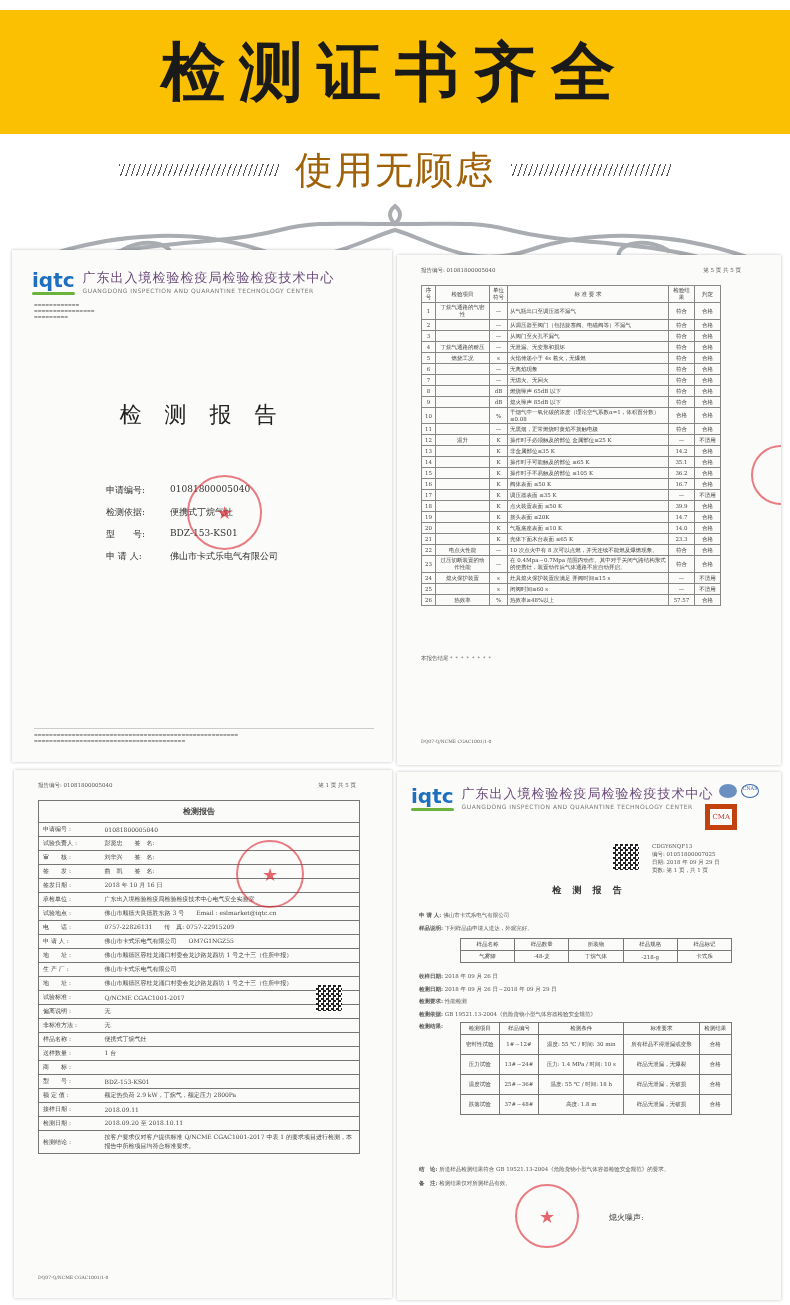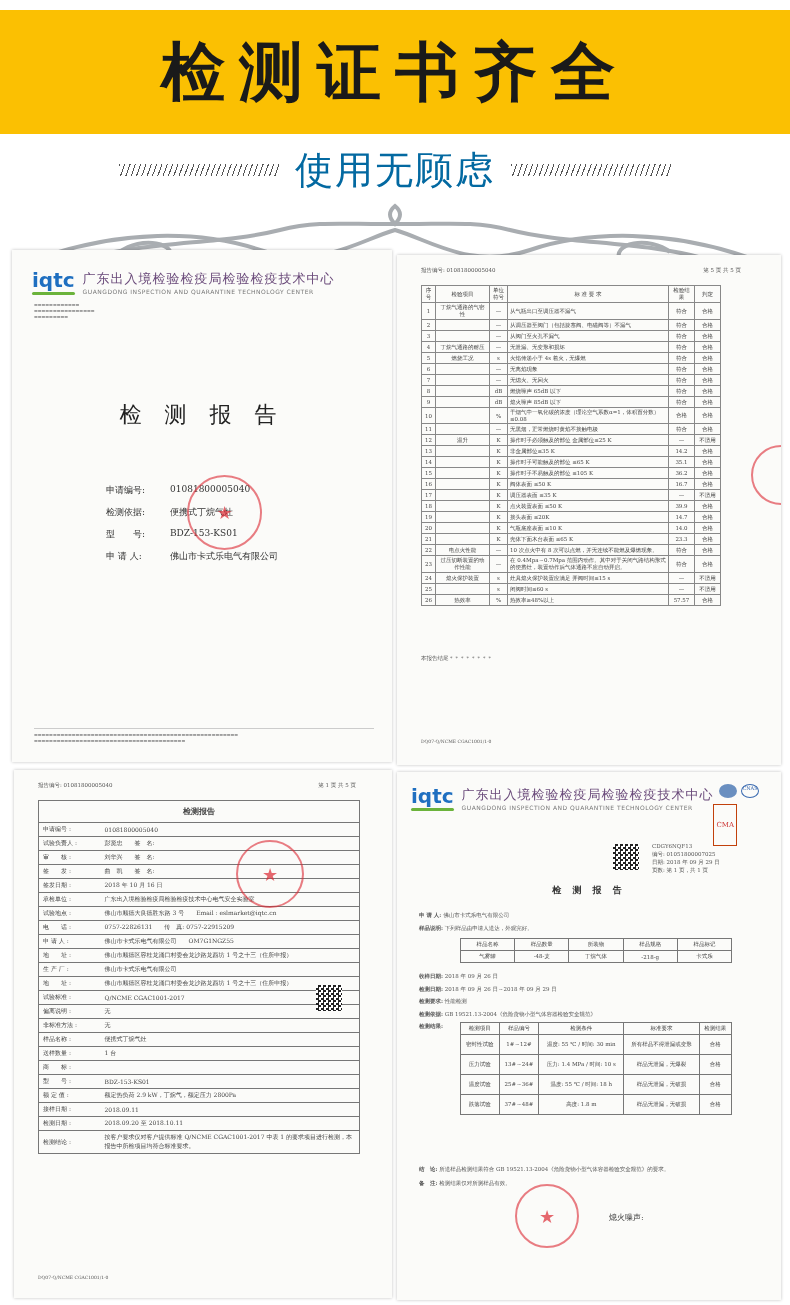--- a/index.html
+++ b/index.html
@@ -1,28 +1,28 @@
 <!DOCTYPE html>
 <html><head>
 <meta charset="utf-8">
 <style>
   *{box-sizing:border-box;margin:0;padding:0;}
   body{width:790px;height:1305px;background:#fff;font-family:"DejaVu Sans",sans-serif;position:relative;overflow:hidden;color:#333;}
   .banner{position:absolute;left:0;top:10px;width:790px;height:124px;background:#fbc002;display:flex;align-items:center;justify-content:center;}
   .banner h1{font-family:"DejaVu Sans",sans-serif;font-weight:900;font-size:64px;letter-spacing:14px;color:#1a1a1a;text-align:right;}
   .subtitle-row{position:absolute;left:0;top:140px;width:790px;height:60px;display:flex;align-items:center;justify-content:center;gap:16px;}
   .hatch{width:160px;height:12px;background:repeating-linear-gradient(110deg,#555 0 1px,transparent 1px 5px);}
-  .subtitle{font-size:38px;font-weight:300;color:#0369a1;letter-spacing:2px;}
+  .subtitle{font-size:38px;font-weight:300;color:#a16207;letter-spacing:2px;}
   .ornament{position:absolute;left:0;top:200px;width:790px;height:70px;}
   .paper{position:absolute;background:#fbfbf9;box-shadow:0 0 3px rgba(0,0,0,.25);overflow:hidden;font-family:"DejaVu Serif",serif;}
   .p1{left:12px;top:250px;width:380px;height:512px;}
   .p2{left:397px;top:255px;width:384px;height:510px;}
   .p3{left:14px;top:770px;width:378px;height:528px;}
   .p4{left:397px;top:772px;width:384px;height:528px;}
-  .logo{display:flex;align-items:flex-end;gap:8px;}
+  .logo{display:flex;align-items:center;gap:8px;}
   .iqtc{font-family:"DejaVu Sans",sans-serif;font-weight:bold;color:#1f6fc0;font-size:20px;position:relative;padding-bottom:3px;}
   .iqtc:after{content:"";position:absolute;left:0;bottom:0;width:100%;height:3px;background:#6bb33b;border-radius:2px;}
   .org-cn{font-family:"DejaVu Sans",sans-serif;font-size:13px;color:#6a4a7a;letter-spacing:1px;}
   .org-en{font-family:"DejaVu Sans",sans-serif;font-size:6px;color:#777;letter-spacing:.5px;}
   .tiny{font-size:4px;color:#888;line-height:6px;}
   .doc-title{font-size:22px;letter-spacing:8px;color:#222;text-align:center;}
   .field{display:flex;font-size:9px;color:#333;margin-bottom:9px;}
   .field .k{width:64px;font-weight:normal;}
   .stamp{position:absolute;border:2px solid rgba(220,40,50,.6);border-radius:50%;display:flex;align-items:center;justify-content:center;color:rgba(220,40,50,.7);font-size:18px;}
   table{border-collapse:collapse;}
@@ -432,21 +432,21 @@
     <span class="iqtc">iqtc</span>
     <div>
       <div class="org-cn">广东出入境检验检疫局检验检疫技术中心</div>
       <div class="org-en">GUANGDONG INSPECTION AND QUARANTINE TECHNOLOGY CENTER</div>
     </div>
   </div>
   <div style="position:absolute;right:22px;top:12px;display:flex;gap:4px;">
     <div style="width:18px;height:14px;border-radius:50%;background:#6a8fc0;"></div>
     <div style="width:18px;height:14px;border-radius:50%;border:1px solid #3a6ab0;font-size:5px;color:#3a6ab0;text-align:center;">CNAS</div>
   </div>
-  <div style="position:absolute;right:44px;top:32px;border:1px solid #c2410c;color:#c33;font-size:7px;padding:16px 2px;">CMA</div>
+  <div style="position:absolute;right:44px;top:32px;border:5px solid #c2410c;color:#c33;font-size:7px;padding:4px 2px;">CMA</div>
   <div class="qr" style="position:absolute;left:216px;top:72px;"></div>
   <div class="small" style="position:absolute;left:255px;top:70px;line-height:8px;">
     <div>CDGY6NQF13</div>
       <div>编号: 01051800007025</div>
       <div>日期: 2018 年 09 月 29 日</div>
       <div>页数: 第 1 页，共 1 页</div>
   </div>
   <div style="position:absolute;left:0;top:112px;width:384px;text-align:center;font-size:9px;letter-spacing:4px;font-weight:bold;">检 测 报 告</div>
   <div class="small" style="position:absolute;left:22px;top:140px;"><b>申 请 人:</b> <span>佛山市卡式乐电气有限公司</span></div>
   <div class="small" style="position:absolute;left:22px;top:153px;"><b>样品说明:</b> <span>下列样品由申请人送达，外观完好。</span></div>

